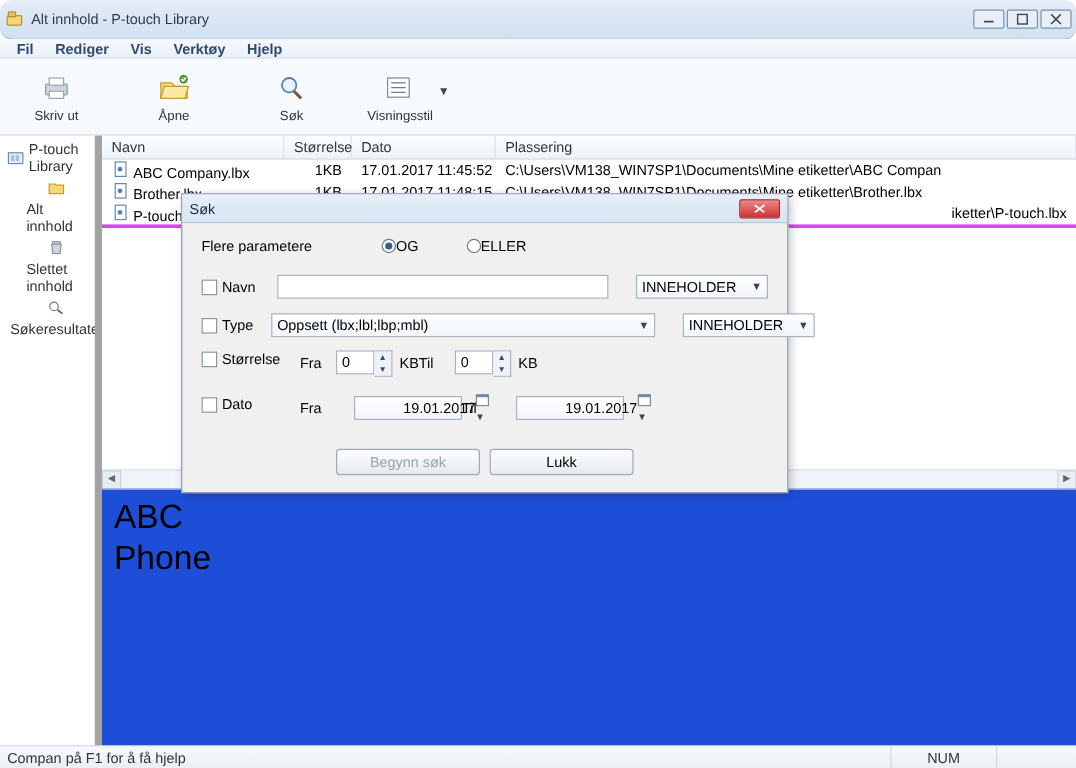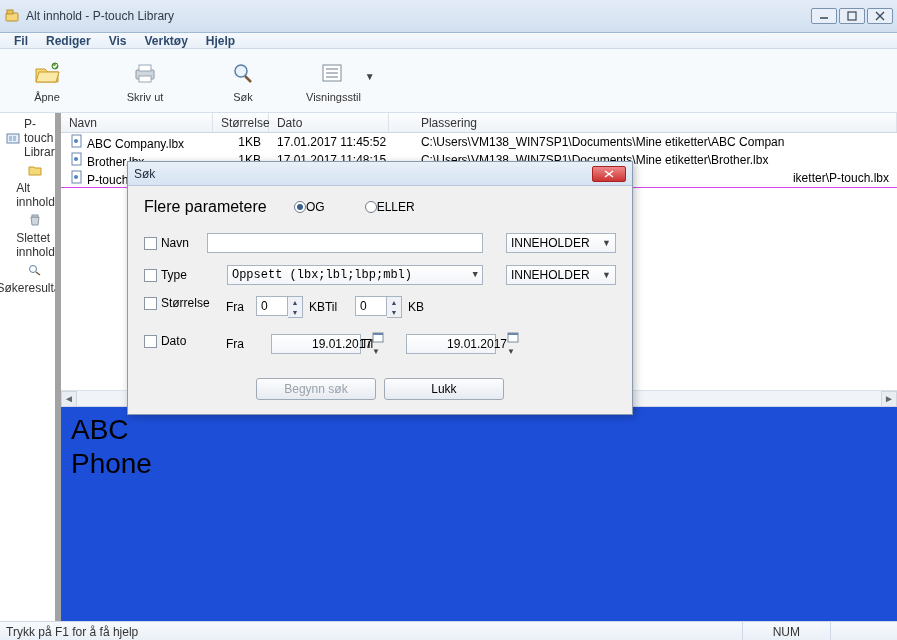--- a/index.html
+++ b/index.html
@@ -1,19 +1,19 @@
 <!DOCTYPE html>
 <html><head>
 <meta charset="utf-8">
 <style>
 * { box-sizing: border-box; margin: 0; padding: 0; }
 body { font-family: "Segoe UI", Tahoma, sans-serif; font-size: 12px; background: #fff; width: 897px; height: 640px; overflow: hidden; }
 
 
-.titlebar { height: 15px; background: linear-gradient(#e4ecf7, #d1e0f0); display: flex; align-items: center; border-bottom: 1px solid #9fb8d3; padding: 16px 4px; }
+.titlebar { height: 15px; background: linear-gradient(#e4ecf7, #d1e0f0); display: flex; align-items: center; border-bottom: 1px solid #9fb8d3; padding: 16px 4px; border-radius: 10px; }
 .titlebar .app-icon { width: 16px; height: 16px; margin-right: 6px; display: inline-flex; align-items: center; justify-content: center; }
 .titlebar .title-text { flex: 1; color: #2f3b47; font-size: 12px; }
 .titlebar .win-controls { display: flex; gap: 2px; }
 .titlebar .win-btn { width: 26px; height: 16px; border: 1px solid #7a92b0; border-radius: 2px; background: #e8eff8; display: flex; align-items: center; justify-content: center; cursor: pointer; font-size: 10px; color: #404d5c; }
 
 
 .menubar { height: 16px; background: linear-gradient(#f6f9fd, #e9f0f8); border-bottom: 1px solid #cfd9e6; display: flex; align-items: center; padding: 0 6px; gap: 2px; font-weight: bold; }
 .menubar .menu-item { padding: 2px 8px; color: #2d4a6e; cursor: pointer; }
 
 
@@ -37,24 +37,24 @@
 
 
 .rightcol { flex: 1; display: flex; flex-direction: column; position: relative; }
 
 
 .list-header { height: 20px; background: linear-gradient(#fcfdfe, #eef3f8); border-bottom: 1px solid #d0d7df; display: flex; align-items: center; font-size: 12px; }
 .list-header .col { padding: 0 8px; border-right: 1px solid #dbe2ea; height: 100%; display: flex; align-items: center; color: #333; }
 .col-name { width: 152px; }
 .col-size { width: 56px; }
 .col-date { width: 120px; }
-.col-loc { flex: 1; margin-left: 24px; }
-
-
-.list-body { border-bottom: 1px solid #d946ef; max-height: 180px; overflow: hidden; position: relative; }
+.col-loc { flex: 1; }
+
+
+.list-body { border-bottom: 3px solid #d946ef; max-height: 180px; overflow: hidden; position: relative; }
 .list-row { display: flex; align-items: center; height: 18px; font-size: 12px; }
 .list-row .cell { padding: 0 8px; white-space: nowrap; overflow: hidden; }
 .list-row .file-icon { width: 16px; height: 16px; display: inline-flex; align-items: center; justify-content: center; margin-right: 2px; }
 
 .scroll-track { height: 16px; background: #f0f3f7; border-top: 1px solid #dbe2ea; display: flex; align-items: center; }
 .scroll-arrow { width: 16px; height: 16px; display: flex; align-items: center; justify-content: center; font-size: 10px; color: #666; background: #e8edf3; border: 1px solid #cfd6de; }
 
 
 .preview { flex: 1; padding: 6px 10px; background: #1d4ed8; border-top: 1px solid #d0d7df; overflow: hidden; }
 .preview-text { font-family: Arial, sans-serif; font-size: 28px; color: #000; line-height: 1.2; white-space: pre; }
@@ -65,31 +65,31 @@
 .statusbar .status-seg { border-left: 1px solid #cfd9e6; padding: 0 30px; height: 100%; display: flex; align-items: center; }
 
 
 .dialog { position: absolute; left: 66px; top: 48px; width: 506px; background: #f0f0f0; border: 1px solid #8a9ab0; box-shadow: 2px 2px 8px rgba(0,0,0,0.25); z-index: 10; }
 .dlg-title { height: 24px; background: linear-gradient(#e8eff8, #d6e4f3); display: flex; align-items: center; padding: 0 6px; border-bottom: 1px solid #b8c6d8; }
 .dlg-title .dlg-title-text { flex: 1; font-size: 12px; color: #1e2a3a; }
 .dlg-close { width: 34px; height: 16px; background: linear-gradient(#e88, #c33); border: 1px solid #a22; border-radius: 2px; display: flex; align-items: center; justify-content: center; color: #fff; font-size: 10px; cursor: pointer; }
 .dlg-body { padding: 12px 16px 14px; }
 .dlg-row { display: flex; align-items: center; margin-bottom: 10px; min-height: 22px; }
 .dlg-params { display: flex; align-items: center; margin-bottom: 16px; }
-.dlg-params .lbl { width: 150px; font-size: 16px; }
+.dlg-params .lbl { width: 150px; font-size: 12px; }
 .radio-grp { display: flex; gap: 40px; }
 .radio-item { display: flex; align-items: center; gap: 0; font-size: 12px; }
 .chk-col { width: 82px; display: flex; align-items: center; gap: 4px; font-size: 12px; }
 .field-col { flex: 1; display: flex; align-items: center; gap: 8px; }
 .txt-input { height: 20px; border: 1px solid #a8b4c2; background: #fff; padding: 0 4px; font-size: 12px; }
 .combo { height: 20px; border: 1px solid #a8b4c2; background: linear-gradient(#fff,#f2f5f9); padding: 0 4px; font-size: 12px; display: flex; align-items: center; justify-content: space-between; cursor: pointer; margin-left: 15px; }
 .combo .caret { font-size: 9px; color: #444; }
 .narrow-combo { width: 110px; }
 .wide-input { width: 276px; }
-.type-combo { width: 256px; font-family: Liberation Mono, monospace; }
+.type-combo { width: 320px; }
 .sub-lbl { font-size: 12px; width: 30px; }
 .num-spin { display: flex; }
 .num-spin .num { width: 32px; height: 20px; border: 1px solid #a8b4c2; background: #fff; text-align: left; padding: 0 4px; font-size: 12px; }
 .spin-btns { display: flex; flex-direction: column; border: 1px solid #a8b4c2; border-left: none; }
 .spin-btns .sb { width: 14px; height: 10px; background: #eef2f7; font-size: 7px; display: flex; align-items: center; justify-content: center; cursor: pointer; color: #446; }
 .unit { font-size: 12px; margin-left: 6px; }
 .date-combo { width: 90px; padding-left: 40px; }
 .sub-row { display: flex; align-items: center; margin-bottom: 6px; }
 .sub-rows { display: flex; flex-direction: row; }
 .dlg-buttons { display: flex; justify-content: center; gap: 8px; margin-top: 18px; }
@@ -137,37 +137,37 @@
   <div class="menu-item">Rediger</div>
   <div class="menu-item">Vis</div>
   <div class="menu-item">Verktøy</div>
   <div class="menu-item">Hjelp</div>
 </div>
 
 <div class="toolbar">
   <div class="tool-btn">
     <span class="tool-icon">
       <svg width="28" height="24">
+          <rect x="5" y="9" width="18" height="9" rx="1" fill="#cfd6de" stroke="#8a96a4"></rect>
+          <rect x="8" y="4" width="12" height="6" fill="#fff" stroke="#9aa6b4"></rect>
+          <rect x="8" y="15" width="12" height="6" fill="#fff" stroke="#9aa6b4"></rect>
+        </svg>
+    </span>
+    <span class="tool-label">Skriv ut</span>
+  </div>
+  <div class="tool-btn">
+    <span class="tool-icon">
+      <svg width="28" height="24">
           <path d="M3 8 h9 l3 3 h10 v10 H3 z" fill="#f6d877" stroke="#c99a2c"></path>
           <path d="M6 11 h20 l-3 10 H3 z" fill="#fbe9a8" stroke="#c99a2c"></path>
           <circle cx="22" cy="5" r="3" fill="#6fae4d" stroke="#3e7a2a"></circle>
           <path d="M20 5 l1.5 1.5 L24 3.5" stroke="#fff" stroke-width="1.2" fill="none"></path>
         </svg>
     </span>
     <span class="tool-label">Åpne</span>
-  </div>
-  <div class="tool-btn">
-    <span class="tool-icon">
-      <svg width="28" height="24">
-          <rect x="5" y="9" width="18" height="9" rx="1" fill="#cfd6de" stroke="#8a96a4"></rect>
-          <rect x="8" y="4" width="12" height="6" fill="#fff" stroke="#9aa6b4"></rect>
-          <rect x="8" y="15" width="12" height="6" fill="#fff" stroke="#9aa6b4"></rect>
-        </svg>
-    </span>
-    <span class="tool-label">Skriv ut</span>
   </div>
   <div class="tool-btn">
     <span class="tool-icon">
       <svg width="28" height="24">
           <circle cx="12" cy="10" r="6" fill="#eaf3fb" stroke="#5a7fa6" stroke-width="1.5"></circle>
           <line x1="16" y1="15" x2="22" y2="21" stroke="#7a5a3a" stroke-width="2.5"></line>
         </svg>
     </span>
     <span class="tool-label">Søk</span>
   </div>
@@ -402,16 +402,16 @@
           <div class="dlg-btn">Lukk</div>
         </div>
 
       </div>
     </div>
 
   </div>
 </div>
 
 <div class="statusbar">
-  <span class="status-left">Trykk på F1 for å få hjelp</span>
+  <span class="status-left">Compan på F1 for å få hjelp</span>
   <span class="status-seg">NUM</span>
   <span class="status-seg" style="width:30px"></span>
 </div>
 
 </body></html>

